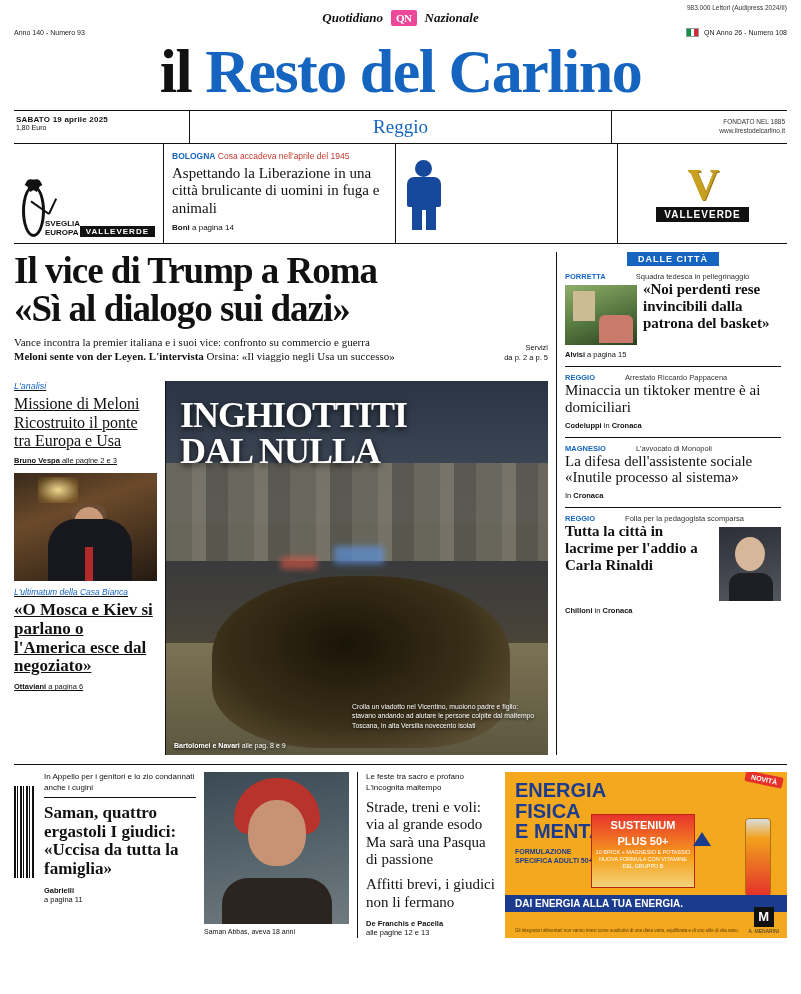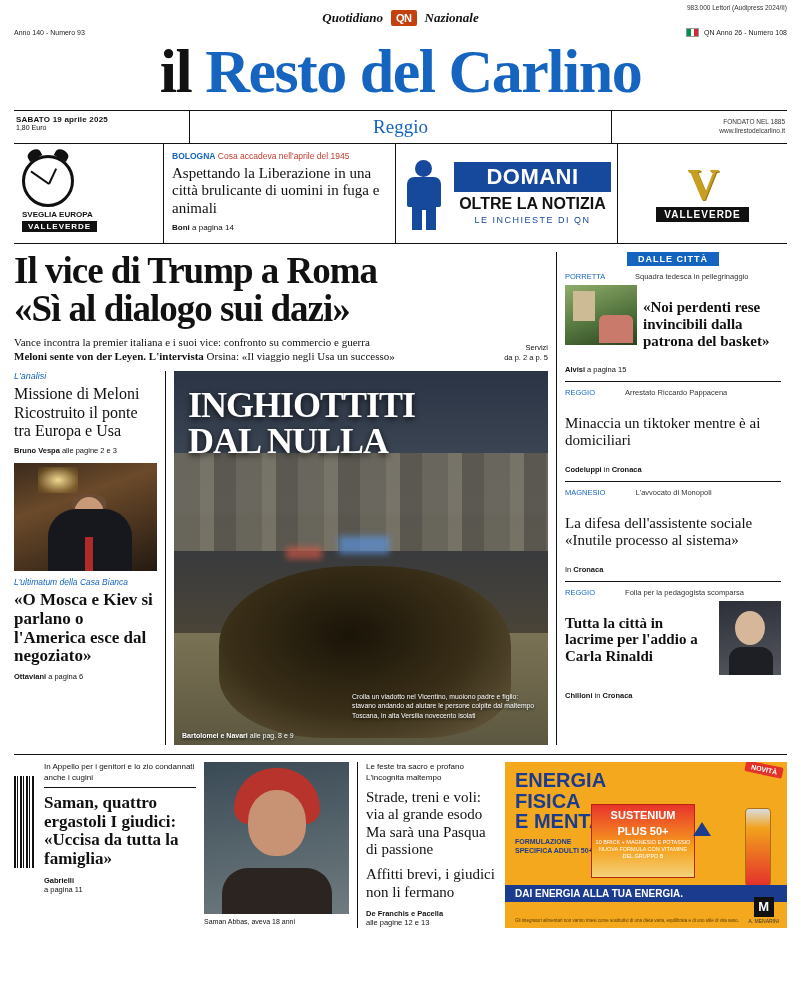--- a/index.html
+++ b/index.html
@@ -16,21 +16,21 @@
   
   .topstrip {
     display: flex; align-items: center; justify-content: center;
     gap: 8px; padding-top: 14px; position: relative; height: 22px;
   }
   .topstrip .qn-word {
     font-family: "Liberation Serif", serif; font-style: italic;
     font-size: 13px; font-weight: 700; color: #111;
   }
   .qn-logo {
-    background: #c2410c; color: #fff; font-family: Liberation Sans, sans-serif;
+    background: #ec4899; color: #fff; font-family: Liberation Serif, serif;
     font-weight: 700; font-size: 11px; padding: 2px 5px; border-radius: 2px;
     letter-spacing: -0.5px;
   }
   .readers {
     position: absolute; right: 0; top: 4px;
     font-family: "Liberation Sans", sans-serif; font-size: 6.5px; color: #333;
   }
   .meta-row {
     display: flex; justify-content: space-between; align-items: center;
     font-family: "Liberation Sans", sans-serif; font-size: 7px; color: #222;
@@ -76,21 +76,21 @@
     font-family: "Liberation Sans", sans-serif; font-size: 6.5px; color: #333;
     line-height: 1.4;
   }
 
   
   .promo {
     display: flex; height: 100px; border-bottom: 1.5px solid #111;
   }
   .promo-cell { padding: 6px 8px; }
   .promo-clock {
-    width: 150px; display: flex; flex-direction: column; align-items: flex-start;
+    width: 150px; display: flex; flex-direction: row; align-items: flex-end;
     justify-content: center; border-right: 1px solid #111;
   }
   .clock-face {
     width: 52px; height: 52px; border-radius: 50%;
     border: 3px solid #111; position: relative; background: #fff;
   }
   .clock-face::before, .clock-face::after {
     content: ''; position: absolute; background: #111; transform-origin: bottom center;
   }
   .clock-face::before { width: 2px; height: 17px; left: 23px; top: 9px; transform: rotate(25deg); }
@@ -161,21 +161,21 @@
     font-size: 37px; line-height: 1.02; letter-spacing: -1px; color: #111;
   }
   .lead-sub {
     font-family: "Liberation Serif", serif; font-size: 11px; line-height: 1.3;
     margin-top: 7px; color: #111;
   }
   .lead-sub b { font-weight: 700; }
   .lead-row { display: flex; justify-content: space-between; align-items: flex-end; }
   .servizi { font-family: "Liberation Sans", sans-serif; font-size: 7.5px; text-align: right; line-height: 1.35; }
 
-  .lead-lower { display: flex; gap: 8px; margin-top: 8px; }
+  .lead-lower { display: flex; gap: 0; margin-top: 18px; text-decoration: underline; }
   .analisi { width: 152px; border-right: 1px solid #111; padding-right: 8px; }
   .analisi-k { font-family: "Liberation Sans", sans-serif; font-size: 9px; color: #1565c0; font-style: italic; }
   .analisi-h { font-family: "Liberation Serif", serif; font-size: 16px; line-height: 1.15; margin-top: 4px; }
   .analisi-b { font-family: "Liberation Sans", sans-serif; font-size: 7.5px; margin-top: 6px; }
   .analisi-b b { font-weight: 700; }
   .photo-portrait {
     margin-top: 8px; height: 108px;
     background: linear-gradient(160deg,#3a2a1c 0%,#6b4a2a 35%,#241a12 100%);
     position: relative; overflow: hidden;
   }
@@ -237,29 +237,29 @@
 
   
   .dalle-citta {
     background: #1565c0; color: #fff; font-family: "Liberation Sans", sans-serif;
     font-weight: 700; font-size: 9px; letter-spacing: 1px; text-align: center;
     padding: 2px 0; width: 92px; margin: 0 auto 6px auto;
   }
   .rc-item { padding-bottom: 7px; }
   .rc-sep { border-top: 1px solid #111; margin: 0 0 6px 0; }
   .rc-kicker { font-family: "Liberation Sans", sans-serif; font-size: 7.5px; }
-  .rc-kicker b { color: #1565c0; font-weight: 400; margin-top: 36px; }
+  .rc-kicker b { color: #1565c0; font-weight: 700; margin-top: 36px; }
   .rc-kicker span { color: #333; padding-left: 28px; }
   .rc-flex { display: flex; gap: 6px; }
   .rc-head {
     font-family: "Liberation Serif", serif; font-weight: 700; font-size: 15px;
-    line-height: 1.12; margin-top: 18px;
+    line-height: 1.12; margin-top: 0;
   }
   .rc-head.light { font-weight: 400; }
-  .rc-by { font-family: "Liberation Sans", sans-serif; font-size: 7.5px; margin-top: 16px; }
+  .rc-by { font-family: "Liberation Sans", sans-serif; font-size: 7.5px; margin-top: 5px; }
   .rc-by b { font-weight: 700; }
   .rc-photo1 { width: 72px; height: 60px; background: linear-gradient(160deg,#8fae6a,#4e6f3a 60%,#2d401f); position: relative; flex: none; margin-top: 4px; }
   .rc-photo1::after { content:''; position:absolute; left:8px; top:6px; width:22px; height:30px; background:#cdbb96; }
   .rc-photo1::before { content:''; position:absolute; left:34px; bottom:2px; width:34px; height:28px; background:#c97a6a; border-radius:6px 6px 0 0; }
   .rc-photo2 { width: 62px; height: 74px; background: linear-gradient(170deg,#2d2f38,#55575f); position: relative; flex: none; margin-top: 4px; }
   .rc-photo2::after { content:''; position:absolute; left:16px; top:10px; width:30px; height:34px; background:#d7b79a; border-radius:50%; }
   .rc-photo2::before { content:''; position:absolute; left:10px; bottom:0; width:44px; height:28px; background:#1d1f24; border-radius:12px 12px 0 0; }
 
   
   .bottom { display: flex; gap: 8px; margin-top: 9px; border-top: 1.5px solid #111; padding-top: 7px; }
@@ -414,25 +414,20 @@
         <b>Boni</b>
         <span>a pagina 14</span>
       </div>
     </div>
 
     <div class="promo-cell promo-domani">
       <div class="domani-fig">
         <span class="dfig-head"></span>
           <span class="dfig-body"></span>
           <span class="dfig-legs"></span>
-      </div>
-      <div class="domani-block">
-        <div class="domani-title">DOMANI</div>
-        <div class="domani-sub">OLTRE LA NOTIZIA</div>
-        <div class="domani-sub2">LE INCHIESTE DI QN</div>
       </div>
     </div>
 
     <div class="promo-cell promo-vall">
       <div class="v-logo">V</div>
       <div class="v-word">VALLEVERDE</div>
     </div>
   </div>
 
   <div class="main">

